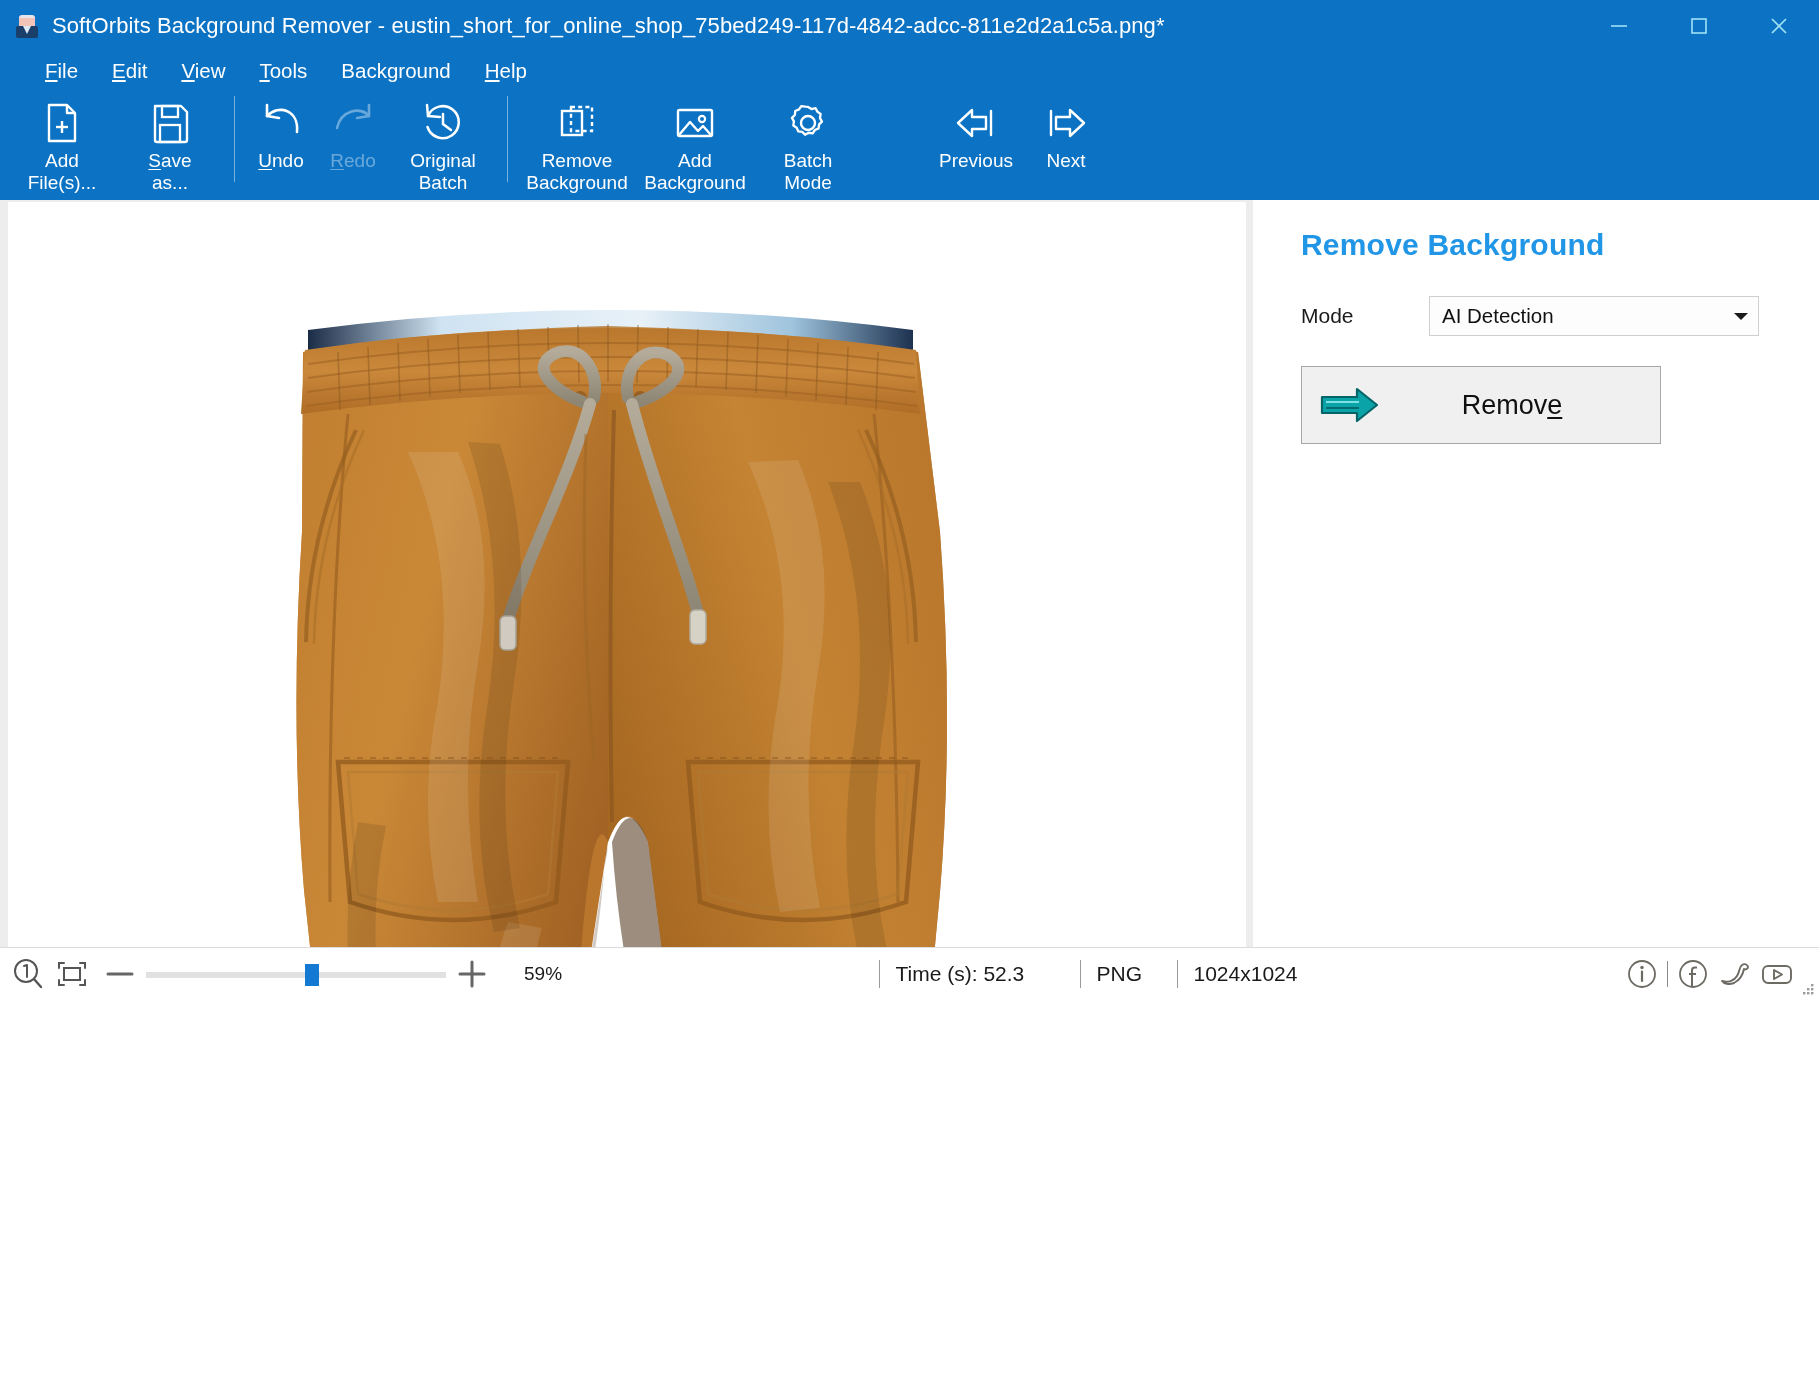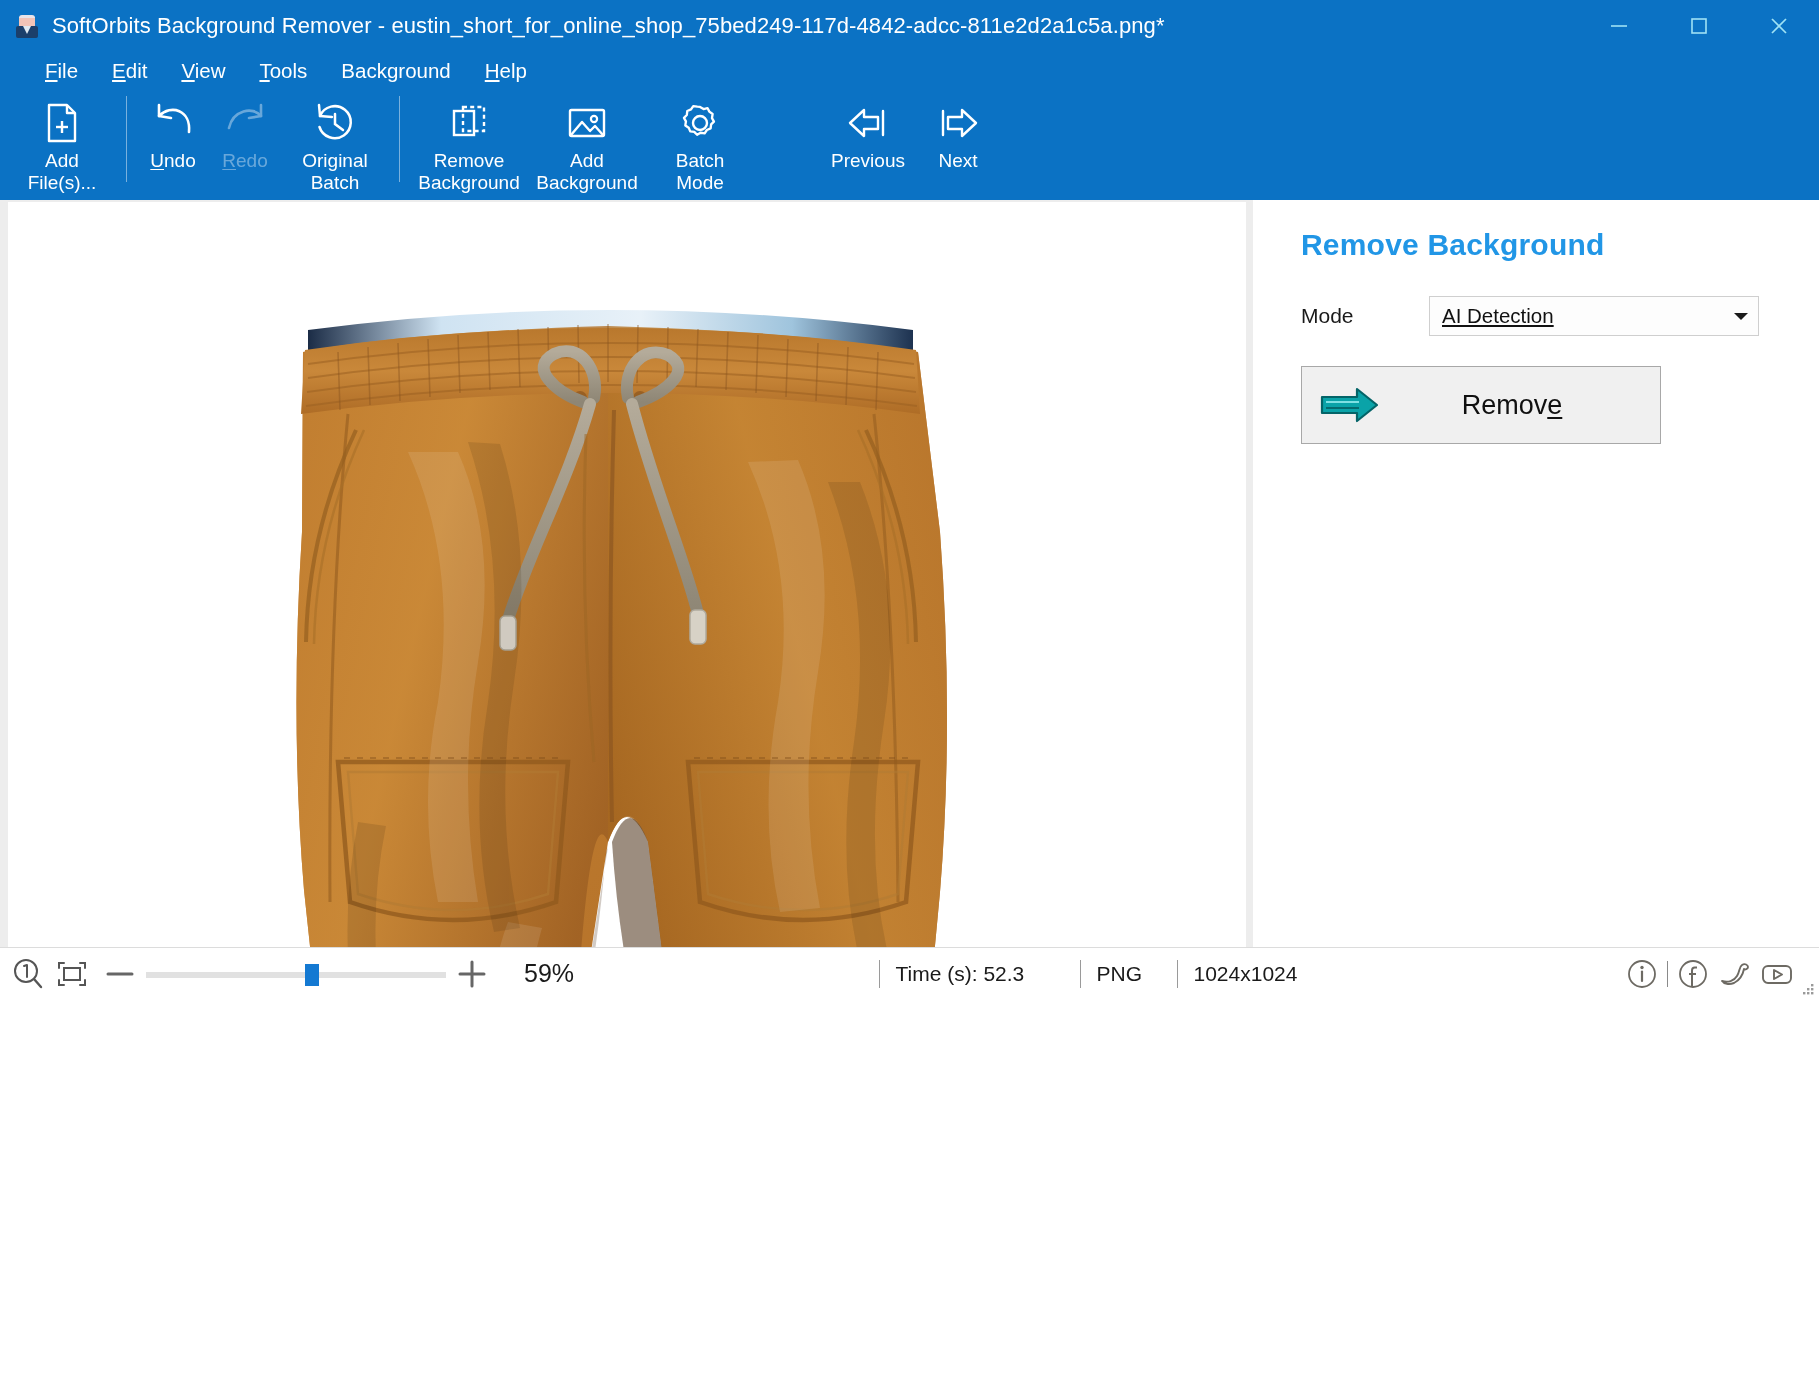--- a/index.html
+++ b/index.html
@@ -154,21 +154,21 @@
   .combo {
     flex: 1 1 auto;
     max-width: 330px;
     height: 40px;
     border: 1px solid #cfcfcf;
     background: #fdfdfd;
     display: flex; align-items: center;
     padding: 0 10px 0 12px;
     position: relative;
     cursor: default;
-    font-size: 20.5px; color: #111; text-decoration: underline;
+    font-size: 20.5px; color: #111;
   }
   .combo-val { flex: 1 1 auto; white-space: nowrap; overflow: hidden; }
   .combo-arrow {
     width: 0; height: 0;
     border-left: 7px solid transparent;
     border-right: 7px solid transparent;
     border-top: 7px solid #1a1a1a;
     flex: none;
   }
   .remove-btn {
@@ -208,21 +208,21 @@
   }
   .slider-track {
     position:absolute; left:0; right:0; top: 11px;
     height: 6px; background:#e1e1e1; border-radius:0;
   }
   .slider-thumb {
     position:absolute; left: 160px; top: 3px;
     width: 14px; height: 22px; background:#1479d2;
   }
   .zoom-pct {
-    font-size: 25px; color:#1a1a1a;
+    font-size: 19px; color:#1a1a1a;
     margin-left: 26px; width: 80px;
   }
   .sb-sep {
     width: 1px; height: 28px; background:#9a9a9a; flex:none;
   }
   .sb-field {
     font-size: 21px; color:#1a1a1a;
     padding: 0 16px; white-space: nowrap;
   }
   .sb-spring { flex: 1 1 auto; }
@@ -285,20 +285,32 @@
           <path d="M28 5 v8 h8" fill="none" stroke="#ffffff" stroke-width="2.4" stroke-linejoin="round"></path>
           <line x1="23" y1="21" x2="23" y2="33" stroke="#ffffff" stroke-width="2.4"></line>
           <line x1="17" y1="27" x2="29" y2="27" stroke="#ffffff" stroke-width="2.4"></line>
         </svg>
       </div>
       <div class="tool-lbl">
         <span>Add</span><br><span>File(s)...</span>
       </div>
     </div>
 
+    <div class="tool">
+      <div class="tool-ico">
+        <svg width="46" height="46" viewBox="0 0 46 46">
+          <path d="M8 6 h26 l6 6 v28 a2 2 0 0 1 -2 2 h-28 a2 2 0 0 1 -2 -2 v-32 a2 2 0 0 1 2 -2 z" fill="none" stroke="#ffffff" stroke-width="2.4" stroke-linejoin="round"></path>
+          <rect x="15" y="6" width="16" height="11" fill="none" stroke="#ffffff" stroke-width="2.3"></rect>
+          <rect x="13" y="25" width="20" height="17" fill="none" stroke="#ffffff" stroke-width="2.3"></rect>
+        </svg>
+      </div>
+      <div class="tool-lbl">
+        <u>S</u><span></span>ave<br><span>as...</span>
+      </div>
+    </div>
 
     <div class="tsep"></div>
 
     <div class="tool narrow">
       <div class="tool-ico">
         <svg width="48" height="46" viewBox="0 0 48 46">
           <path d="M10 16 C 22 4, 42 10, 40 32" fill="none" stroke="#ffffff" stroke-width="2.6" stroke-linecap="round"></path>
           <path d="M10 16 l0 -11 M10 16 l12 2" fill="none" stroke="#ffffff" stroke-width="2.6" stroke-linecap="round"></path>
         </svg>
       </div>

